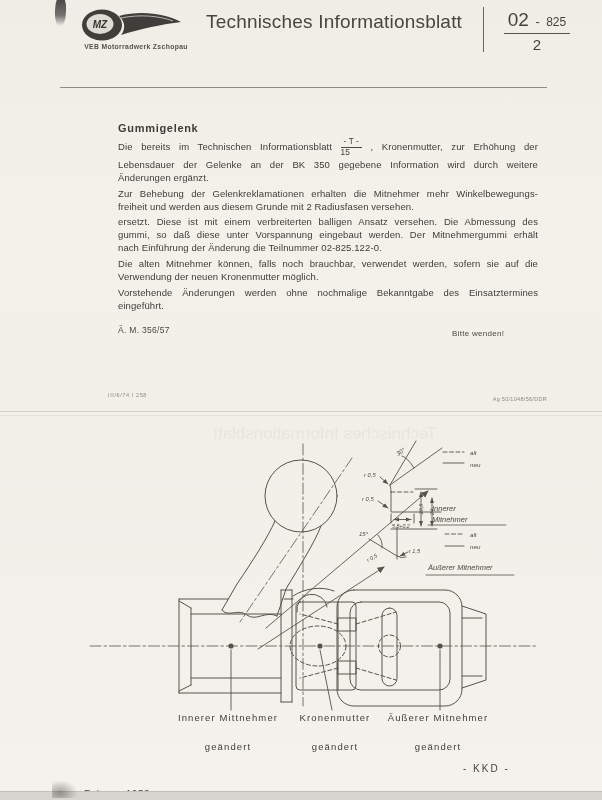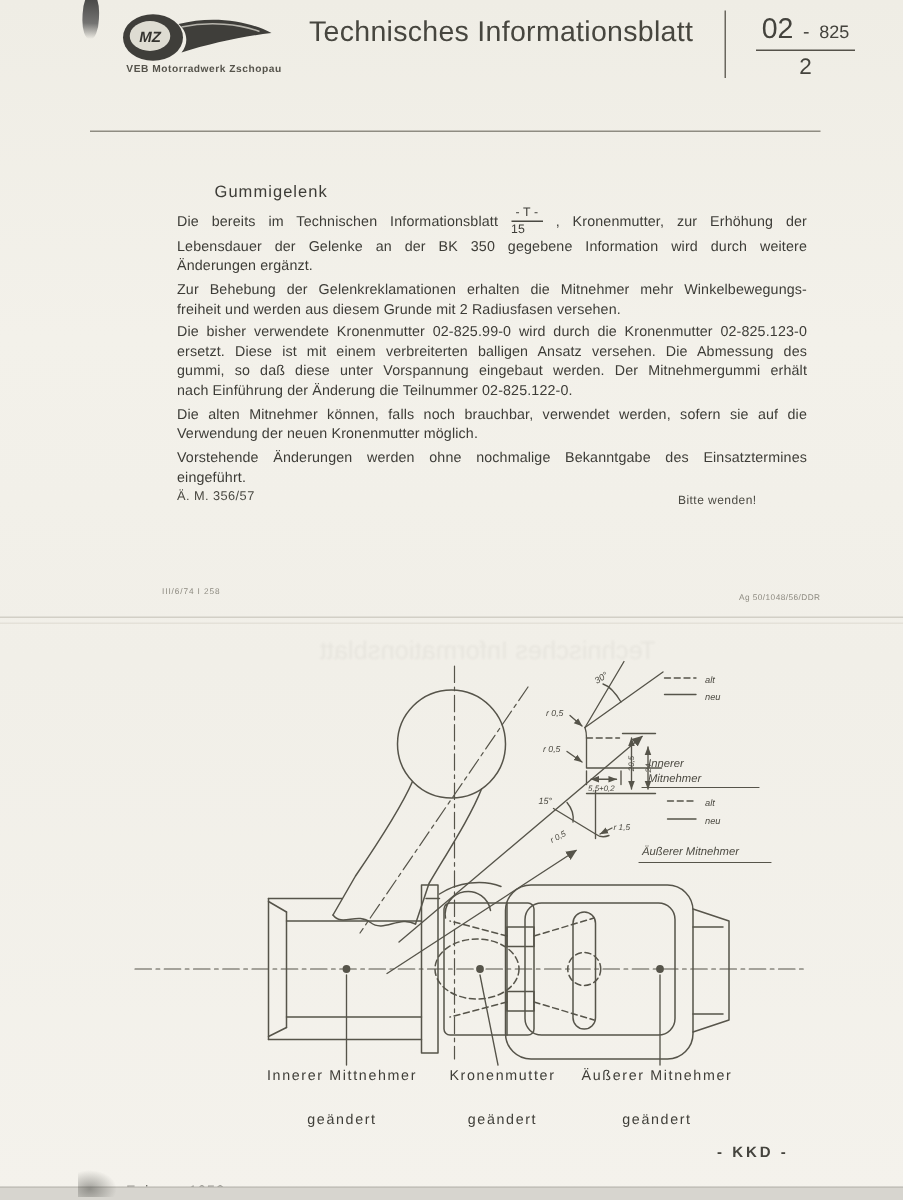--- a/index.html
+++ b/index.html
@@ -26,21 +26,21 @@
   .title{position:absolute;left:206px;top:11px;font-size:19px;letter-spacing:.2px;color:#47463f;}
   .head-divider{position:absolute;left:483px;top:7px;width:1px;height:45px;background:#6a675e;}
   .docnum{position:absolute;left:494px;top:9px;width:86px;text-align:center;}
   .docnum-top{display:inline-block;border-bottom:1.6px solid #55524a;padding:0 4px 2px 4px;color:#44433d;}
   .docnum-top .big{font-size:19px;} .docnum-top .sep{font-size:13px;padding:0 2px;} .docnum-top .small{font-size:12px;}
   .docnum-page{font-size:15px;color:#44433d;padding-top:2px;}
   .head-rule{position:absolute;left:60px;top:87px;width:487px;height:1px;background:var(--rule);}
 
   
   .textblock{position:absolute;left:118px;top:122px;width:420px;font-size:9.5px;line-height:13.1px;color:var(--ink);letter-spacing:.1px;}
-  .heading{font-weight:normal;font-size:11px;letter-spacing:.7px;margin-bottom:3px;margin-left:25px;}
+  .heading{font-weight:bold;font-size:11px;letter-spacing:.7px;margin-bottom:3px;}
   .para{margin-bottom:2.5px;}
   .tline{text-align:justify;text-align-last:justify;}
   .tlast{text-align-last:left;}
   .frac{display:inline-block;text-align:center;vertical-align:middle;line-height:1.08;font-size:8.2px;}
   .frac-top{display:block;border-bottom:.9px solid #4a4942;padding:0 3px .5px 3px;}
   .frac-bot{display:block;padding-top:.5px;}
   .ref-row-left{position:absolute;left:118px;top:325px;font-size:8.5px;letter-spacing:.3px;color:#4a4942;}
   .ref-row-right{position:absolute;left:452px;top:329px;font-size:8px;letter-spacing:.3px;color:#4a4942;}
 
   .print-left{position:absolute;left:108px;top:392px;font-size:5.5px;letter-spacing:.6px;color:var(--faint);}
@@ -53,21 +53,21 @@
   .dash{stroke-dasharray:4 2.5;}
   .cl{stroke-dasharray:11 3 2.5 3;stroke-width:.8;}
   .dtext{font-family:"Liberation Sans", sans-serif;font-style:italic;}
 
   .callout{position:absolute;width:150px;text-align:center;color:#3f3e38;}
   .callout .l1{font-size:9.5px;letter-spacing:1.1px;}
   .callout .l2{font-size:9.5px;letter-spacing:1.1px;margin-top:18px;}
   .co1{left:153px;top:712px;} .co2{left:260px;top:712px;} .co3{left:363px;top:712px;}
 
   .footer-date{position:absolute;left:84px;top:761px;font-size:10px;letter-spacing:.5px;color:#45443e;margin-top:28px;}
-  .footer-code{position:absolute;left:478px;top:763px;font-size:10px;letter-spacing:2px;color:#45443e;font-weight:bold;}
+  .footer-code{position:absolute;left:463px;top:763px;font-size:10px;letter-spacing:2px;color:#45443e;}
 </style>
 </head>
 <body>
 
 <div class="page">
 
   <div class="edge-streak"></div>
 
   <svg class="logo" width="132" height="38" viewBox="0 0 132 38">
     <ellipse cx="40" cy="19" rx="20" ry="15.5" fill="#3f3e3a"></ellipse>
@@ -101,21 +101,20 @@
         <span>, Kronenmutter, zur Erhöhung der</span>
       </div>
       <div class="tline">Lebensdauer der Gelenke an der BK 350 gegebene Information wird durch weitere</div>
       <div class="tline tlast">Änderungen ergänzt.</div>
     </div>
     <div class="para">
         <div class="tline">Zur Behebung der Gelenkreklamationen erhalten die Mitnehmer mehr Winkelbewegungs-</div>
         <div class="tline tlast">freiheit und werden aus diesem Grunde mit 2 Radiusfasen versehen.</div>
       </div>
     <div class="para">
-        <div class="tline">Die bisher verwendete Kronenmutter 02-825.99-0 wird durch die Kronenmutter 02-825.123-0</div>
         <div class="tline">ersetzt. Diese ist mit einem verbreiterten balligen Ansatz versehen. Die Abmessung des</div>
         <div class="tline">gummi, so daß diese unter Vorspannung eingebaut werden. Der Mitnehmergummi erhält</div>
         <div class="tline tlast">nach Einführung der Änderung die Teilnummer 02-825.122-0.</div>
       </div>
     <div class="para">
         <div class="tline">Die alten Mitnehmer können, falls noch brauchbar, verwendet werden, sofern sie auf die</div>
         <div class="tline tlast">Verwendung der neuen Kronenmutter möglich.</div>
       </div>
     <div class="para">
         <div class="tline">Vorstehende Änderungen werden ohne nochmalige Bekanntgabe des Einsatztermines</div>

